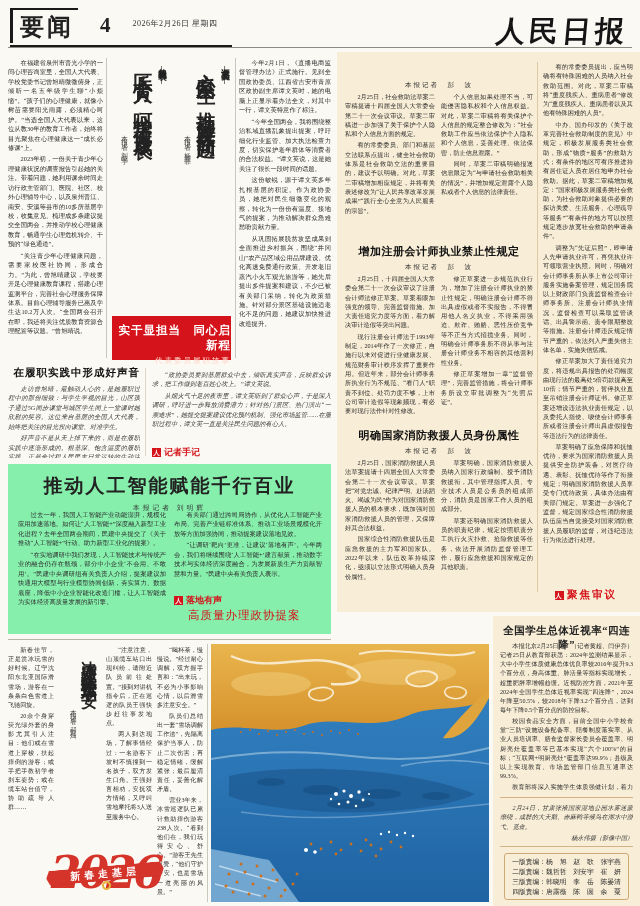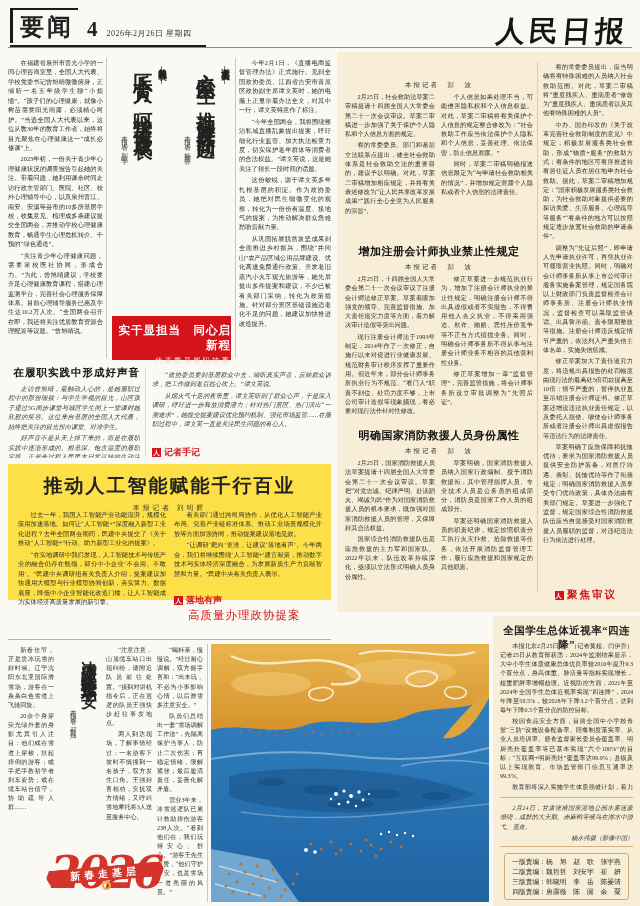--- a/index.html
+++ b/index.html
@@ -19,21 +19,21 @@
   .rtag{color:#d5131a;font-weight:700;display:flex;align-items:center;gap:3px;font-size:9px}
   .ricon{width:9px;height:9px;background:#d5131a;color:#fff;font-size:6.5px;line-height:9.5px;text-align:center;font-weight:700;flex:0 0 auto}
   .lawh{font-size:11px;font-weight:700;text-align:center;letter-spacing:0.5px;color:#111}
   .lawby{font-size:6.5px;text-align:center;letter-spacing:2px;color:#333;margin-top:3px}
   .secth{font-size:10.5px;font-weight:700;text-align:right;letter-spacing:1px;color:#111}
   .cream{background:#f8edd6}
 </style>
 </head>
 <body>
 
-<div class="abs" style="left:10px;top:8px;display:flex;align-items:flex-end;gap:9px;border-bottom:2px solid #1a1a1a;padding:0 14px 2px 0">
+<div class="abs" style="left:10px;top:8px;display:flex;align-items:center;gap:22px;border-bottom:2px solid #1a1a1a;padding:0 14px 2px 0">
   <span style="font-size:24px;font-weight:700;letter-spacing:3px;border-left:3px solid #1a1a1a;border-top:2px solid #1a1a1a;padding:1px 4px 0 7px">要闻</span>
   <span style="font-size:21px;font-weight:700;padding-bottom:1px">4</span>
   <span style="font-size:8px;padding-bottom:4px;letter-spacing:0.5px;color:#333">2026年2月26日 星期四</span>
 </div>
 <div class="abs" style="right:12px;top:12px;font-size:29px;font-weight:700;letter-spacing:4px;transform:skewX(-5deg);color:#151515">人民日报</div>
 <div class="hline" style="left:8px;top:47px;width:624px;background:#8d8a82"></div>
 
 <div class="abs txt" style="left:8px;top:58px;width:95px;height:300px">
   <p>在福建省泉州市晋光小学的一间心理咨询室里，全国人大代表、学校党委书记曾旭晴微微俯身，正倾听一名五年级学生聊“小烦恼”。“孩子们的心理健康，就像小树苗需要阳光雨露，必须精心呵护。”当选全国人大代表以来，这位从教30年的教育工作者，始终将目光聚焦在心理健康这一“成长必修课”上。</p>
   <p>2023年初，一份关于青少年心理健康状况的调查报告引起她的关注。带着问题，她利用课余时间走访行政主管部门、医院、社区、校外心理辅导中心，以及泉州晋江、南安、安溪等县市的10多所基层学校，收集意见、梳理成多条建议提交全国两会，并推动学校心理健康教育，畅通学生心理危机转介、干预的“绿色通道”。</p>
@@ -78,21 +78,21 @@
   <div class="txt kai" style="margin-top:4px;height:58px">
     <p>“政协委员要到基层群众中去，倾听真实声音，反映群众诉求，把工作做到老百姓心坎上。”谭文英说。</p>
     <p>从烟火气十足的夜市里，谭文英听到了群众心声，于是深入调研，呼吁进一步释放消费潜力；针对热门景区、热门演出“一票难求”，她提交提案建议优化预约机制、强化市场监管……在履职过程中，谭文英一直是关注民生问题的有心人。</p>
   </div>
 </div>
 <div class="abs rtag" style="left:152px;top:446px">
   <span class="ricon">人</span>
   <span>记者手记</span>
 </div>
 
-<div class="abs" style="left:8px;top:464px;width:323px;height:136px;background:#fde047">
+<div class="abs" style="left:8px;top:464px;width:323px;height:170px;background:#86efac">
   <h1 style="font-size:19px;font-weight:700;text-align:center;letter-spacing:2px;margin-top:9px">推动人工智能赋能千行百业</h1>
   <div style="font-size:6.8px;text-align:center;letter-spacing:3px;color:#333;margin-top:4px">本报记者 刘明辉</div>
   <div class="abs txt" style="left:10px;top:46px;width:148px;height:118px">
     <p>过去一年，我国人工智能产业动能澎湃，规模化应用加速落地。如何让“人工智能+”深度融入新型工业化进程？去年全国两会期间，民建中央提交了《关于推动“人工智能+”行动、助力新型工业化的提案》。</p>
     <p>“在实地调研中我们发现，人工智能技术与传统产业的融合仍存在瓶颈，部分中小企业‘不会用、不敢用’。”民建中央调研组有关负责人介绍，提案建议加快通用大模型与行业模型协同创新，夯实算力、数据底座，降低中小企业智能化改造门槛，让人工智能成为实体经济高质量发展的新引擎。</p>
   </div>
   <div class="abs txt" style="left:166px;top:46px;width:148px;height:76px">
     <p>有关部门通过跨司局协作，从优化人工智能产业布局、完善产业链标准体系、推动工业场景规模化开放等方面加强协同，推动提案建议落地见效。</p>
     <p>“让调研‘靶向’更准，让建议‘落地有声’。今年两会，我们将继续围绕‘人工智能+’建言献策，推动数字技术与实体经济深度融合，为发展新质生产力贡献智慧和力量。”民建中央有关负责人表示。</p>
   </div>

